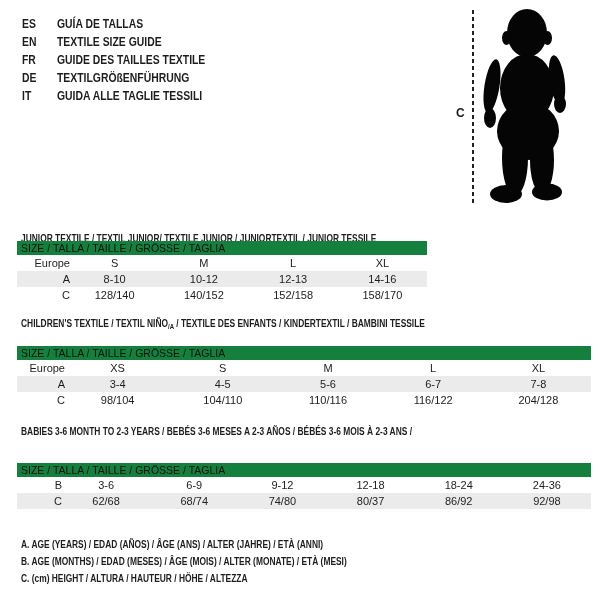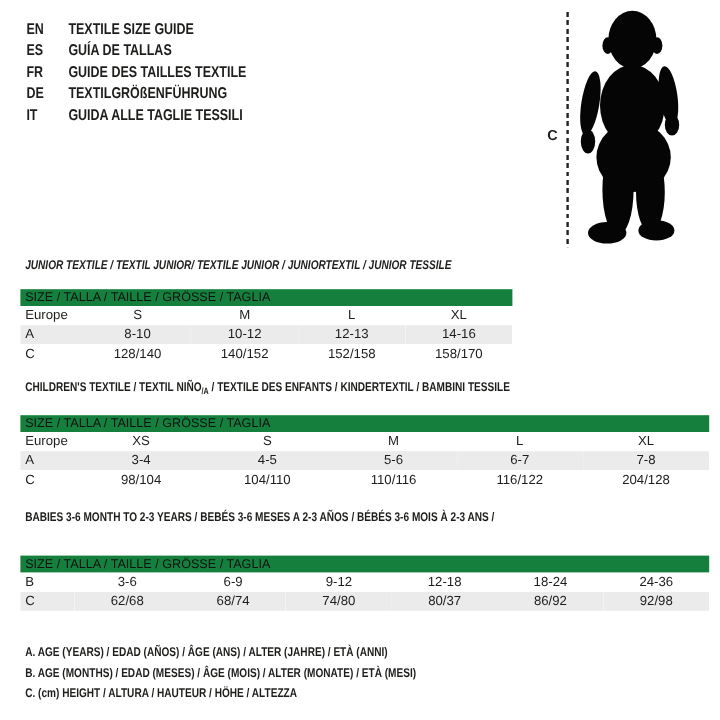--- a/index.html
+++ b/index.html
@@ -12,42 +12,42 @@
   .lang-code{flex:0 0 35px;width:35px;}
   
   .sec-title{font-weight:bold;font-size:10.5px;line-height:12px;white-space:nowrap;}
   .sub-a{font-size:7.5px;vertical-align:-2px;}
   
   .size-block{position:absolute;}
   .size-bar{background:#15803d;height:14px;line-height:14px;font-size:10.5px;padding-left:4px;
             color:#111;overflow:hidden;white-space:nowrap;}
   table.size{border-collapse:collapse;table-layout:fixed;width:100%;font-size:11px;color:#1d1d1b;}
   table.size td{height:16px;padding:0;text-align:center;vertical-align:middle;overflow:hidden;}
-  table.size td.lbl{text-align:left;padding-left:4px;}
+  table.size td.lbl{text-align:right;padding-left:4px;}
   table.size tr:nth-child(2){background:#ebebeb;}
   
   .dash-line{position:absolute;width:2px;
              background-image:repeating-linear-gradient(to bottom,#222 0 4px,transparent 4px 7px);}
   .measure-label{position:absolute;font-weight:bold;font-size:12px;}
   
   .fn{font-weight:bold;font-size:10.5px;line-height:17px;white-space:nowrap;text-decoration:underline;}
 </style>
 </head>
 <body>
 
 <div id="page">
 
   <div class="abs" style="left:22px;top:14px;">
     <div class="lang-row">
+      <span class="lang-code"><span class="cond">ES</span></span>
+      <span class="cond">GUÍA DE TALLAS</span>
+    </div>
+    <div class="lang-row">
       <span class="lang-code"><span class="cond">EN</span></span>
       <span class="cond">TEXTILE SIZE GUIDE</span>
-    </div>
-    <div class="lang-row">
-      <span class="lang-code"><span class="cond">ES</span></span>
-      <span class="cond">GUÍA DE TALLAS</span>
     </div>
     <div class="lang-row">
       <span class="lang-code"><span class="cond">FR</span></span>
       <span class="cond">GUIDE DES TAILLES TEXTILE</span>
     </div>
     <div class="lang-row">
       <span class="lang-code"><span class="cond">DE</span></span>
       <span class="cond">TEXTILGRÖßENFÜHRUNG</span>
     </div>
     <div class="lang-row">
@@ -71,21 +71,21 @@
         <ellipse cx="74" cy="72" rx="7.5" ry="25" transform="rotate(-8 74 72)"></ellipse>
         <ellipse cx="77" cy="96" rx="6" ry="9"></ellipse>
         <ellipse cx="32" cy="150" rx="13" ry="38"></ellipse>
         <ellipse cx="23" cy="186" rx="16" ry="9"></ellipse>
         <ellipse cx="59" cy="152" rx="12" ry="34"></ellipse>
         <ellipse cx="64" cy="184" rx="15" ry="8.5"></ellipse>
       </g>
     </svg>
   </div>
 
-  <div class="abs sec-title" style="left:21px;top:215px;font-style:italic;">
+  <div class="abs sec-title" style="left:21px;top:232px;">
     <span class="cond">JUNIOR TEXTILE / TEXTIL JUNIOR/ TEXTILE JUNIOR / JUNIORTEXTIL / JUNIOR TESSILE</span>
   </div>
   <div class="size-block" style="left:17px;top:241px;width:410px;">
     <div class="size-bar">
       <span>SIZE / TALLA / TAILLE / GRÖSSE / TAGLIA</span>
     </div>
     <table class="size">
       <colgroup>
           <col style="width:53px">
           <col>

